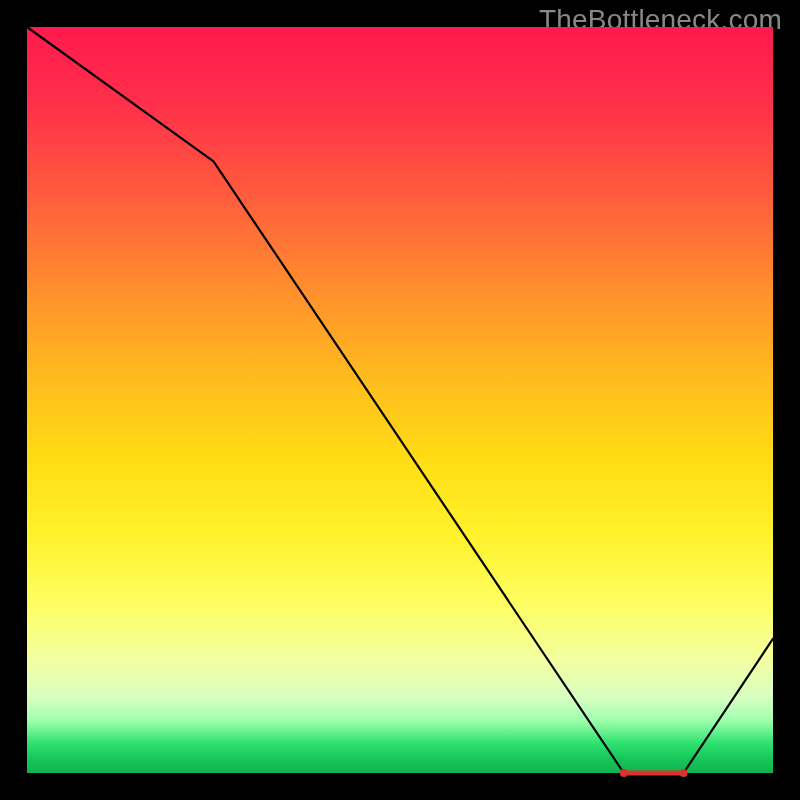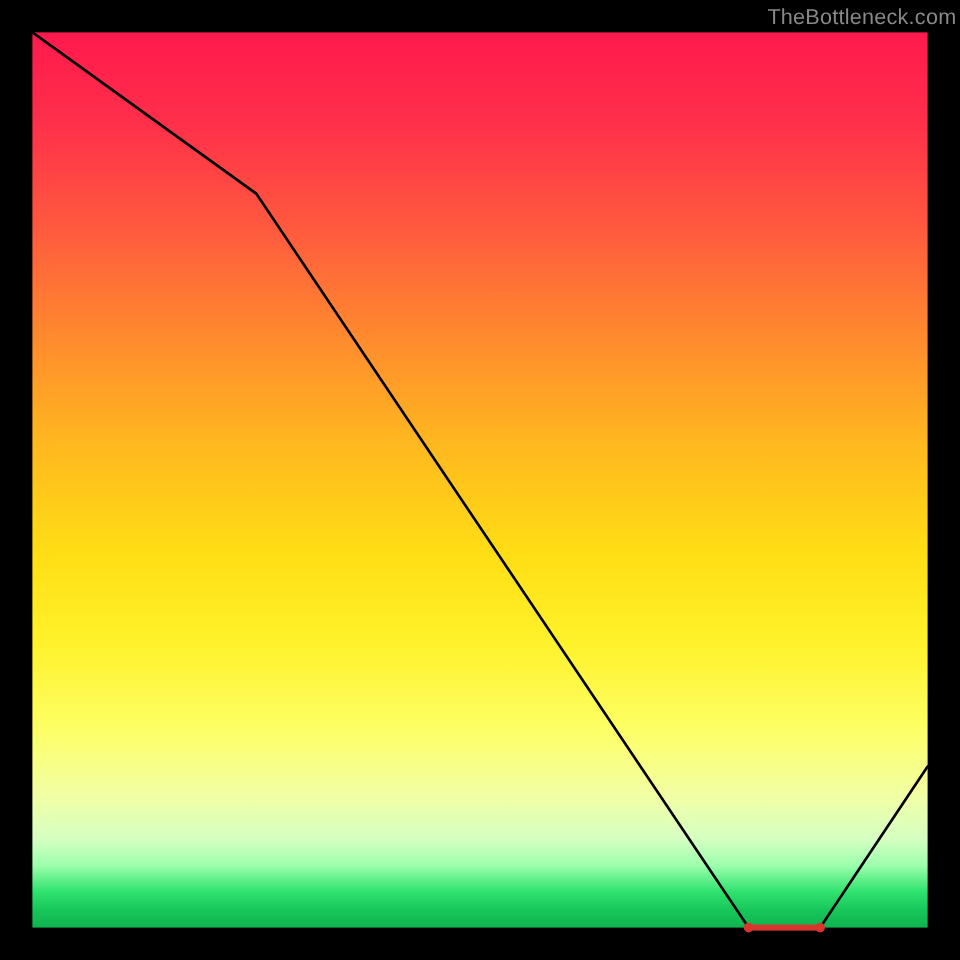--- a/index.html
+++ b/index.html
@@ -12,23 +12,23 @@
     overflow: hidden;
   }
   .stage {
     position: relative;
     width: 800px;
     height: 800px;
   }
   .watermark {
     position: absolute;
     top: 4px;
-    right: 3px;
+    right: 18px;
     color: #888;
-    font-size: 18px;
+    font-size: 28px;
     font-weight: 500;
     letter-spacing: 0.2px;
     user-select: none;
   }
   
   .plot {
     position: absolute;
     left: 27px;
     top: 27px;
     width: 746px;

